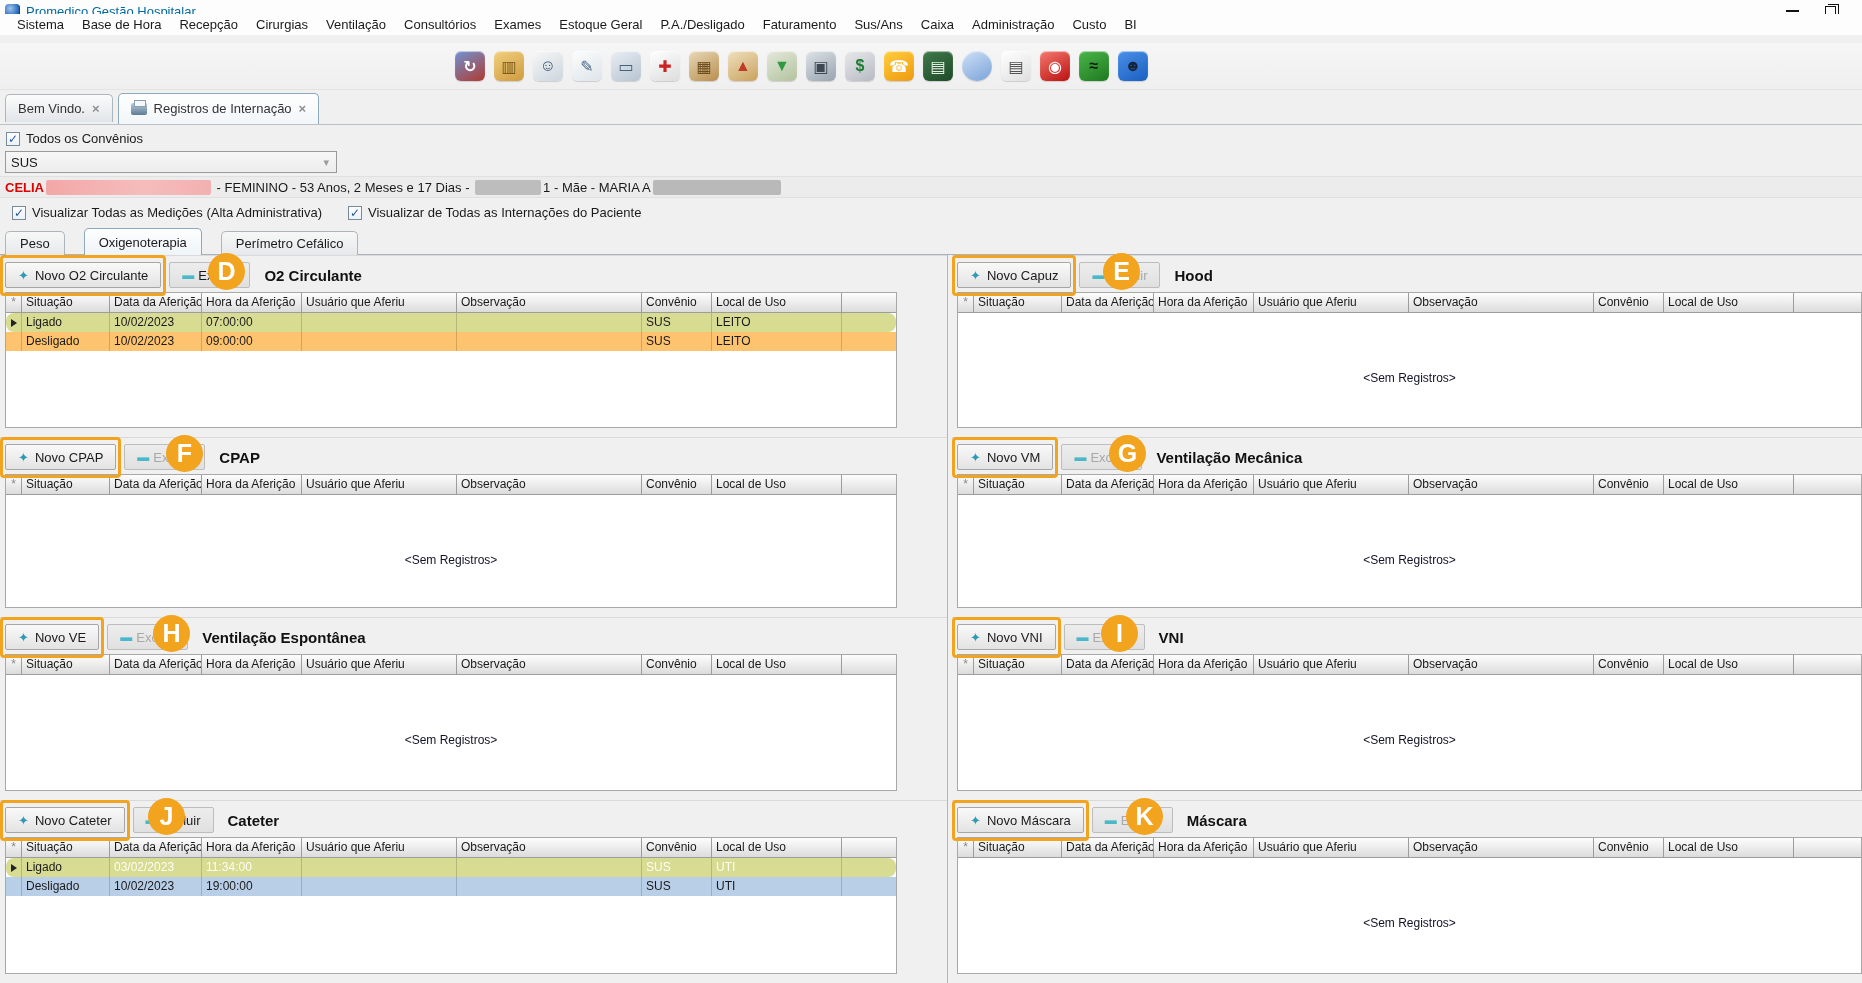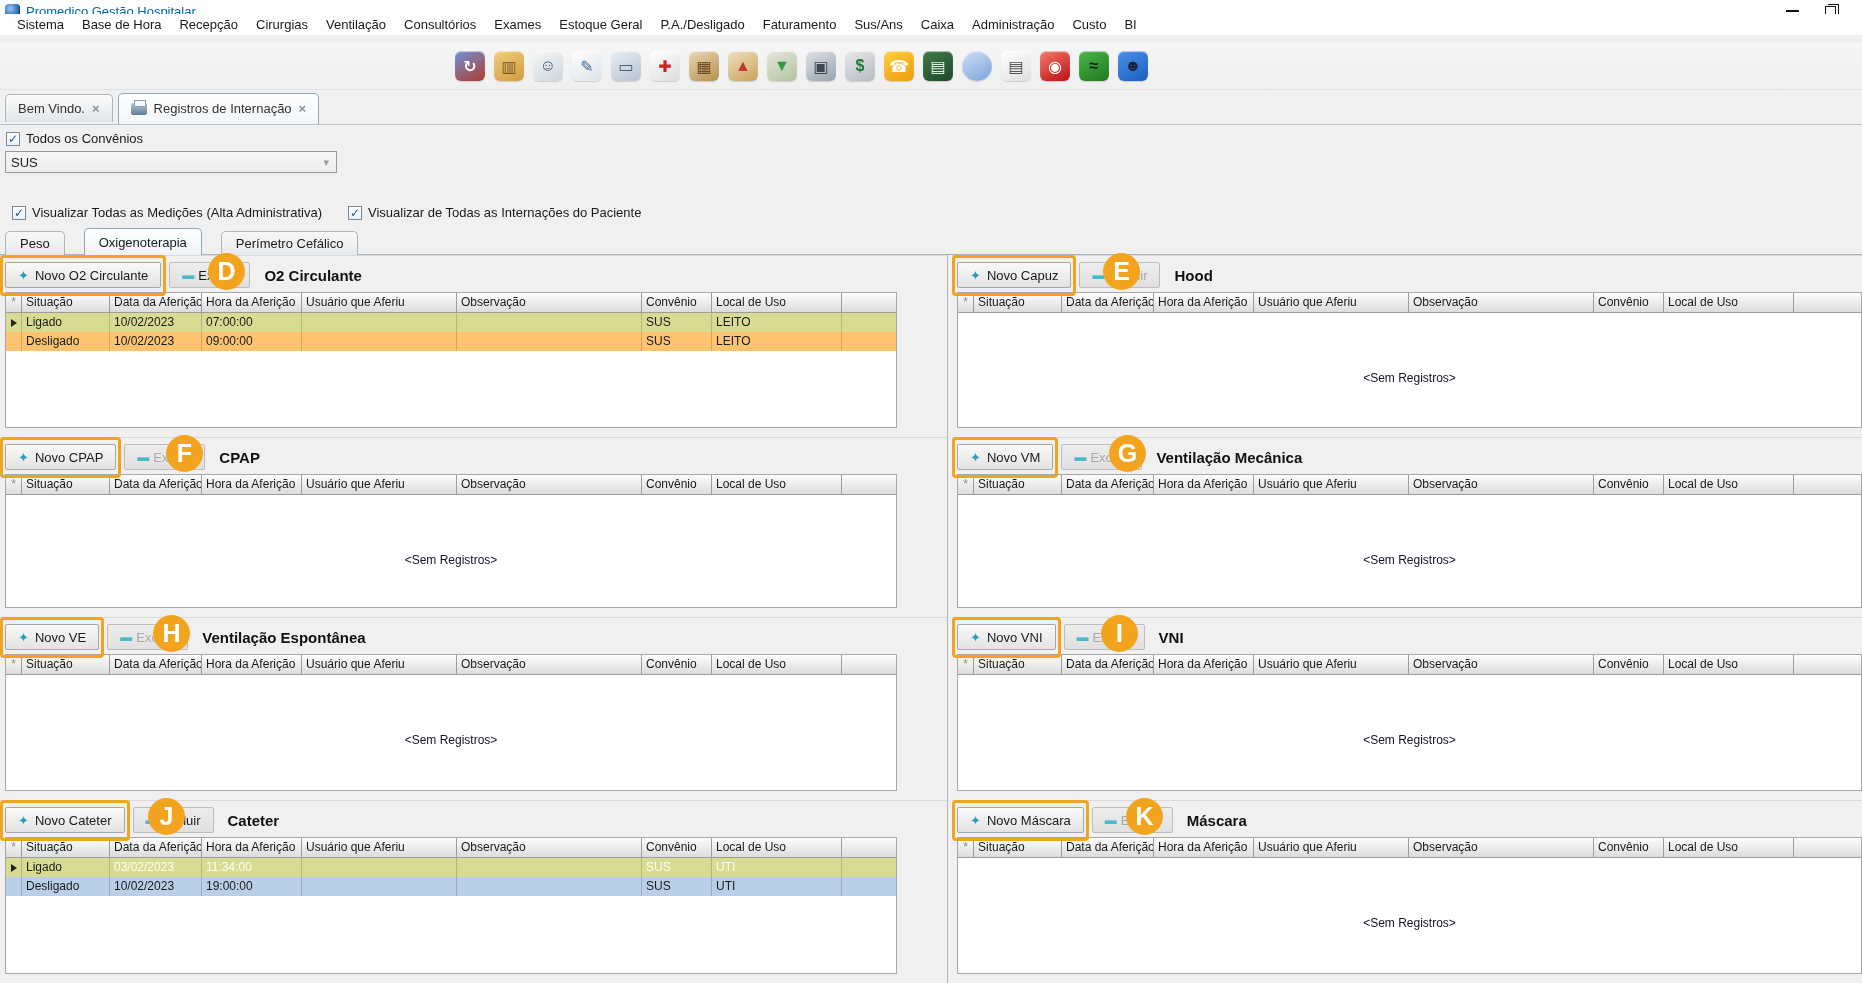--- a/index.html
+++ b/index.html
@@ -75,21 +75,21 @@
   .grid { position:relative; margin-top:2px; background:#fff; border:1px solid #a8a8a8; overflow:hidden; }
   .ghead { display:flex; height:20px; }
   .hcell { background:linear-gradient(#fdfdfd,#dcdcdc); border-right:1px solid #9d9d9d; border-bottom:1px solid #9d9d9d; font-size:12px; padding:2px 0 0 4px; overflow:hidden; white-space:nowrap; }
   .hcell.fill { flex:1; border-right:none; }
   .hcell.sel { color:#8a8a8a; text-align:center; padding-left:0; }
   .grow { display:flex; height:19px; }
   .gcell { font-size:12px; padding:2px 0 0 4px; border-right:1px solid rgba(0,0,0,.16); overflow:hidden; white-space:nowrap; }
   .gcell.fill { flex:1; border-right:none; }
   .gcell.sel { padding:0; display:flex; align-items:center; justify-content:center; }
   .gcell.white { color:#fdfdf4; }
-  .row-green  { background:var(--rowGreen); }
+  .row-green  { background:var(--rowGreen);border-radius:8px; }
   .row-orange { background:var(--rowOrange); }
   .row-blue   { background:var(--rowBlue); }
   .sel-arrow { width:0; height:0; border-left:6px solid #222; border-top:4px solid transparent; border-bottom:4px solid transparent; }
   .empty-label { position:absolute; left:0; top:78px; width:100%; text-align:center; font-size:12px; color:#121225; }
 
   .badge { position:absolute; top:-3px; width:37px; height:37px; border-radius:50%; background:var(--ann); color:#fff; font-size:25px; font-weight:bold; display:flex; align-items:center; justify-content:center; z-index:6; }
 
   
   .w-sel{width:16px;} .w-sit{width:88px;} .w-data{width:92px;} .w-hora{width:100px;}
   .w-usu{width:155px;} .w-obs{width:185px;} .w-conv{width:70px;} .w-loc{width:130px;}
@@ -161,20 +161,28 @@
   <label id="chk-convenios" class="chk">
     <span class="cb">✓</span>
     <span>Todos os Convênios</span>
   </label>
 
   <div id="convenio-select">
     <span>SUS</span>
     <span id="convenio-arrow">▾</span>
   </div>
 
+  <div id="patient-bar">
+    <span id="patient-name" style="color: rgb(224, 0, 0);">CELIA</span>
+    <span class="redact pink"></span>
+    <span> - FEMININO - 53 Anos, 2 Meses e 17 Dias - </span>
+    <span class="redact gray1"></span>
+    <span>1 - Mãe - MARIA A</span>
+    <span class="redact gray2"></span>
+  </div>
 
   <div id="chk-row2">
     <label class="chk">
       <span class="cb">✓</span>
       <span>Visualizar Todas as Medições (Alta Administrativa)</span>
     </label>
     <label class="chk">
       <span class="cb">✓</span>
       <span>Visualizar de Todas as Internações do Paciente</span>
     </label>

